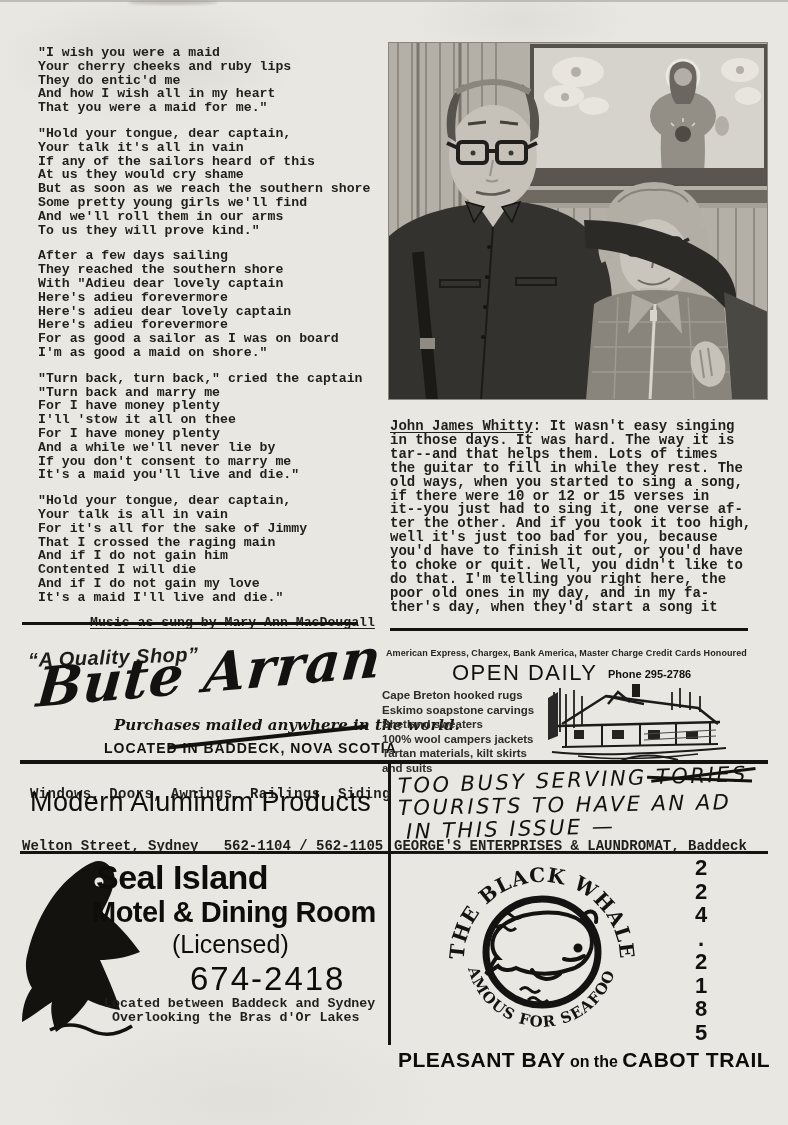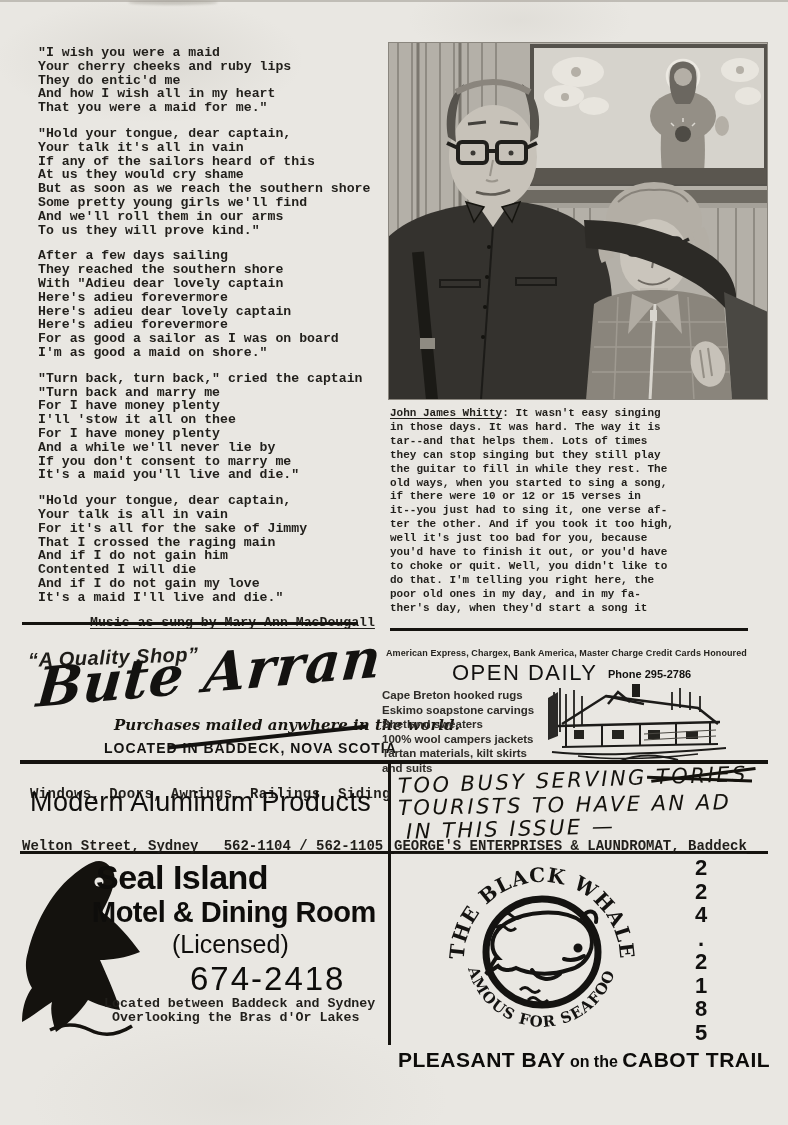--- a/index.html
+++ b/index.html
@@ -17,21 +17,21 @@
   .abs{position:absolute;}
   .top-edge{left:0;top:0;width:788px;height:2px;background:#aaa69e;opacity:.65;}
   .top-smudge{left:128px;top:0;width:90px;height:5px;background:#8d897f;opacity:.35;border-radius:50%;filter:blur(1px);}
 
   
   .tw{font-family:"Liberation Mono", monospace;font-weight:700;color:#211f1b;}
   .poem{left:38px;top:46px;width:350px;font-size:13.2px;line-height:13.8px;}
   .stanza{white-space:pre-line;margin:0 0 12px 0;}
   .attribution{margin:2px 0 0 52px;text-decoration:underline;text-underline-offset:2px;}
 
-  .caption{left:390px;top:407px;width:380px;font-size:11px;line-height:13.9px;}
+  .caption{left:390px;top:420px;width:380px;font-size:14px;line-height:13.9px;}
   .cap-first{white-space:pre;}
   .cap-speaker{text-decoration:underline;text-underline-offset:2px;}
   .cap-line{white-space:pre;}
 
   
   .rule{background:#15130f;}
 
   
   .quality{left:28px;top:646px;font-size:20px;font-weight:700;font-style:italic;letter-spacing:.5px;transform:rotate(-2deg);}
   .bute-script{left:34px;top:656px;font-family:"DejaVu Serif", serif;font-style:italic;font-weight:700;font-size:54px;color:#131210;transform:rotate(-5deg) skewX(-10deg);transform-origin:left bottom;letter-spacing:1px;white-space:nowrap;}
@@ -240,21 +240,20 @@
     </g>
     <path d="M336,250 L380,270 L380,358 L344,358 Z" fill="#4a4843"></path>
     <rect x="0" y="0" width="380" height="358" fill="none" stroke="#8a867e" stroke-width="2"></rect>
   </svg>
 
   <div class="abs tw caption">
     <div class="cap-first"><span class="cap-speaker">John James Whitty</span><span>: It wasn't easy singing</span></div>
     <div>
         <div class="cap-line">in those days. It was hard. The way it is</div>
         <div class="cap-line">tar--and that helps them. Lots of times</div>
-        <div class="cap-line">they can stop singing but they still play</div>
         <div class="cap-line">the guitar to fill in while they rest. The</div>
         <div class="cap-line">old ways, when you started to sing a song,</div>
         <div class="cap-line">if there were 10 or 12 or 15 verses in</div>
         <div class="cap-line">it--you just had to sing it, one verse af-</div>
         <div class="cap-line">ter the other. And if you took it too high,</div>
         <div class="cap-line">well it's just too bad for you, because</div>
         <div class="cap-line">you'd have to finish it out, or you'd have</div>
         <div class="cap-line">to choke or quit. Well, you didn't like to</div>
         <div class="cap-line">do that. I'm telling you right here, the</div>
         <div class="cap-line">poor old ones in my day, and in my fa-</div>

